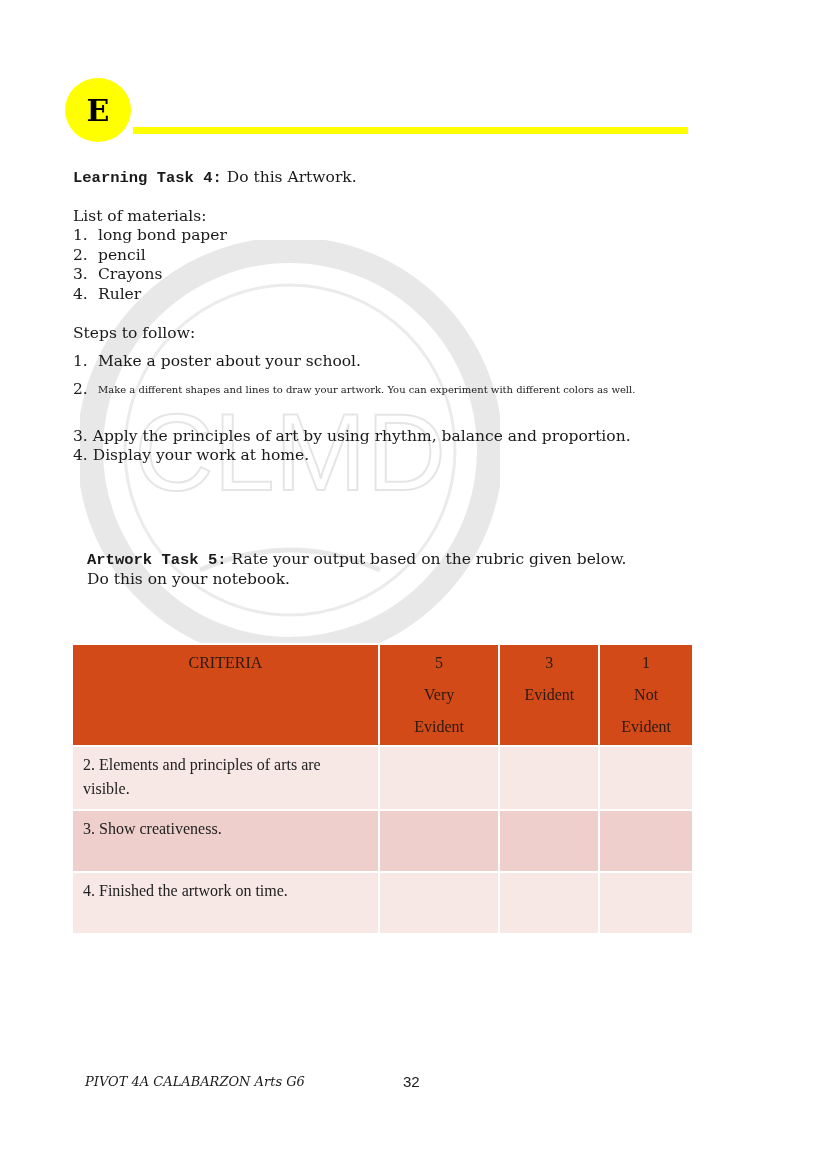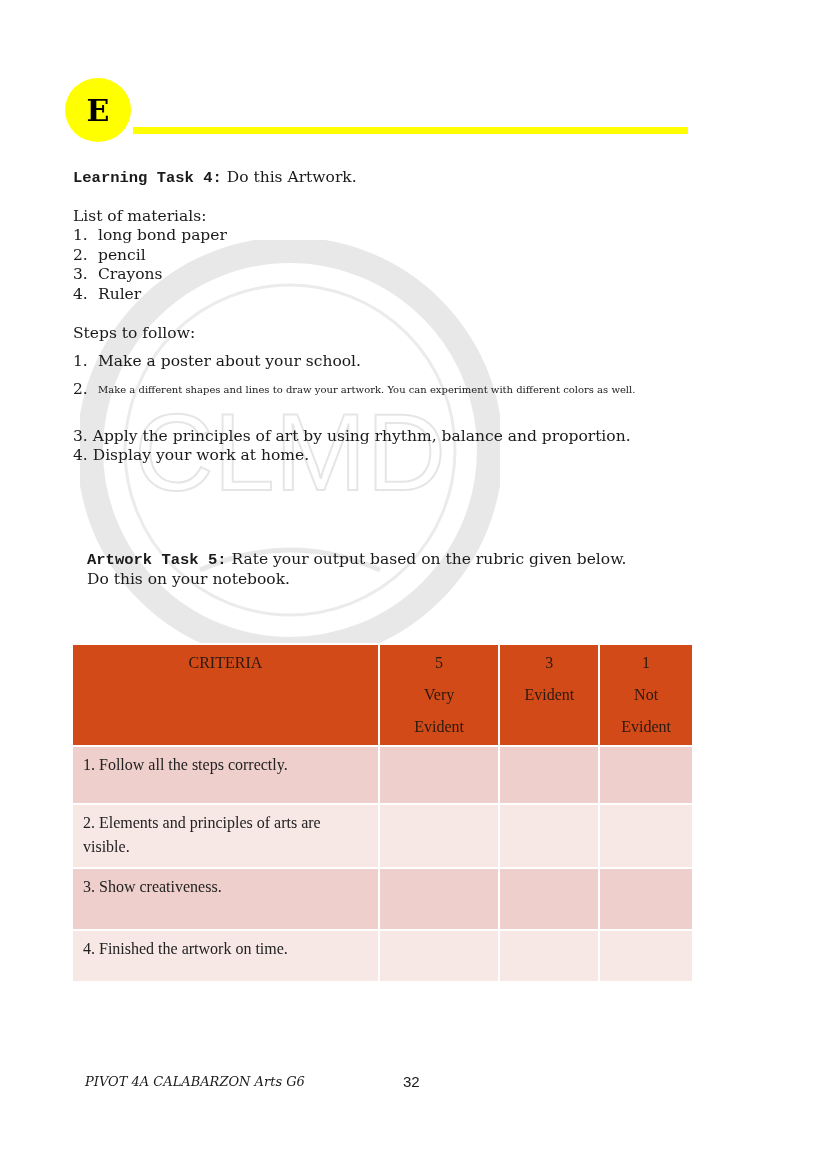--- a/index.html
+++ b/index.html
@@ -98,39 +98,33 @@
         <div>Evident</div>
       </th>
       <th>
         <div>1</div>
         <div>Not</div>
         <div>Evident</div>
       </th>
     </tr>
   </thead>
   <tbody>
-    <tr class="odd" style="height:56px;">
-      <td>1. Follow all the steps correctly.</td>
-      <td></td>
-      <td></td>
-      <td></td>
-    </tr>
     <tr class="even" style="height:62px;">
       <td>2. Elements and principles of arts are visible.</td>
       <td></td>
       <td></td>
       <td></td>
     </tr>
     <tr class="odd" style="height:60px;">
       <td>3. Show creativeness.</td>
       <td></td>
       <td></td>
       <td></td>
     </tr>
-    <tr class="even" style="height:50px;">
+    <tr class="even" style="height:60px;">
       <td>4. Finished the artwork on time.</td>
       <td></td>
       <td></td>
       <td></td>
     </tr>
   </tbody>
 </table>
 
 <div class="footer-left">PIVOT 4A CALABARZON Arts G6</div>
 <div class="footer-page">32</div>

